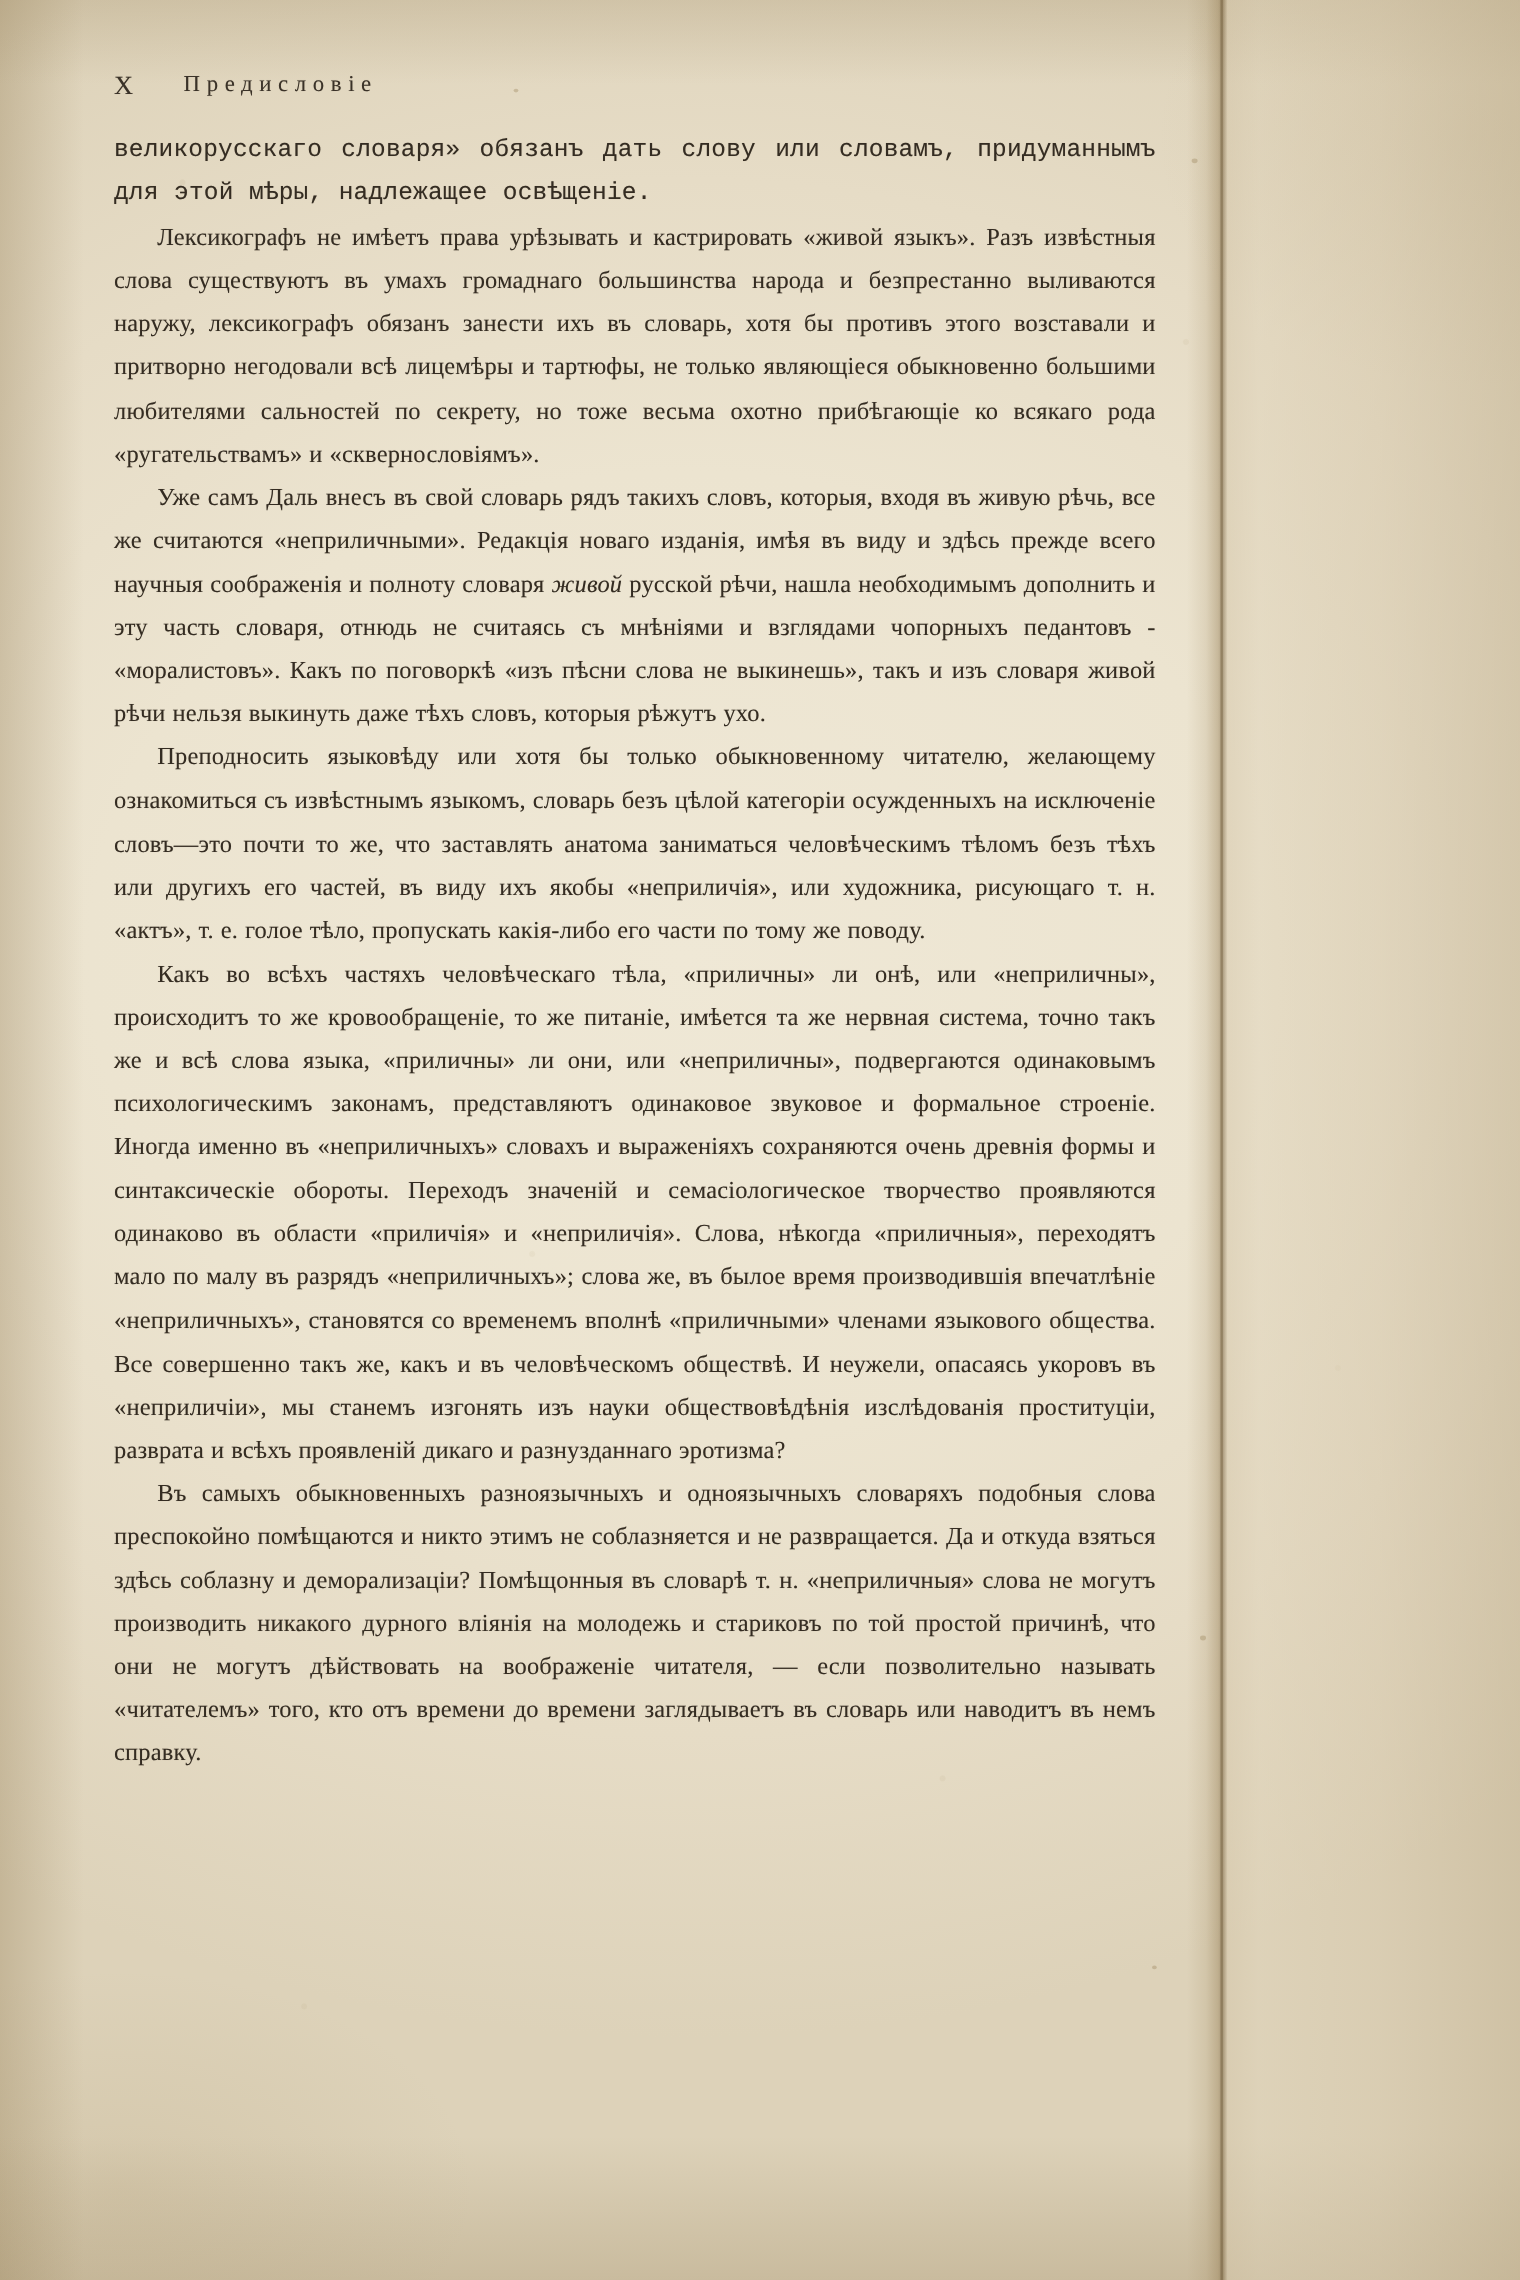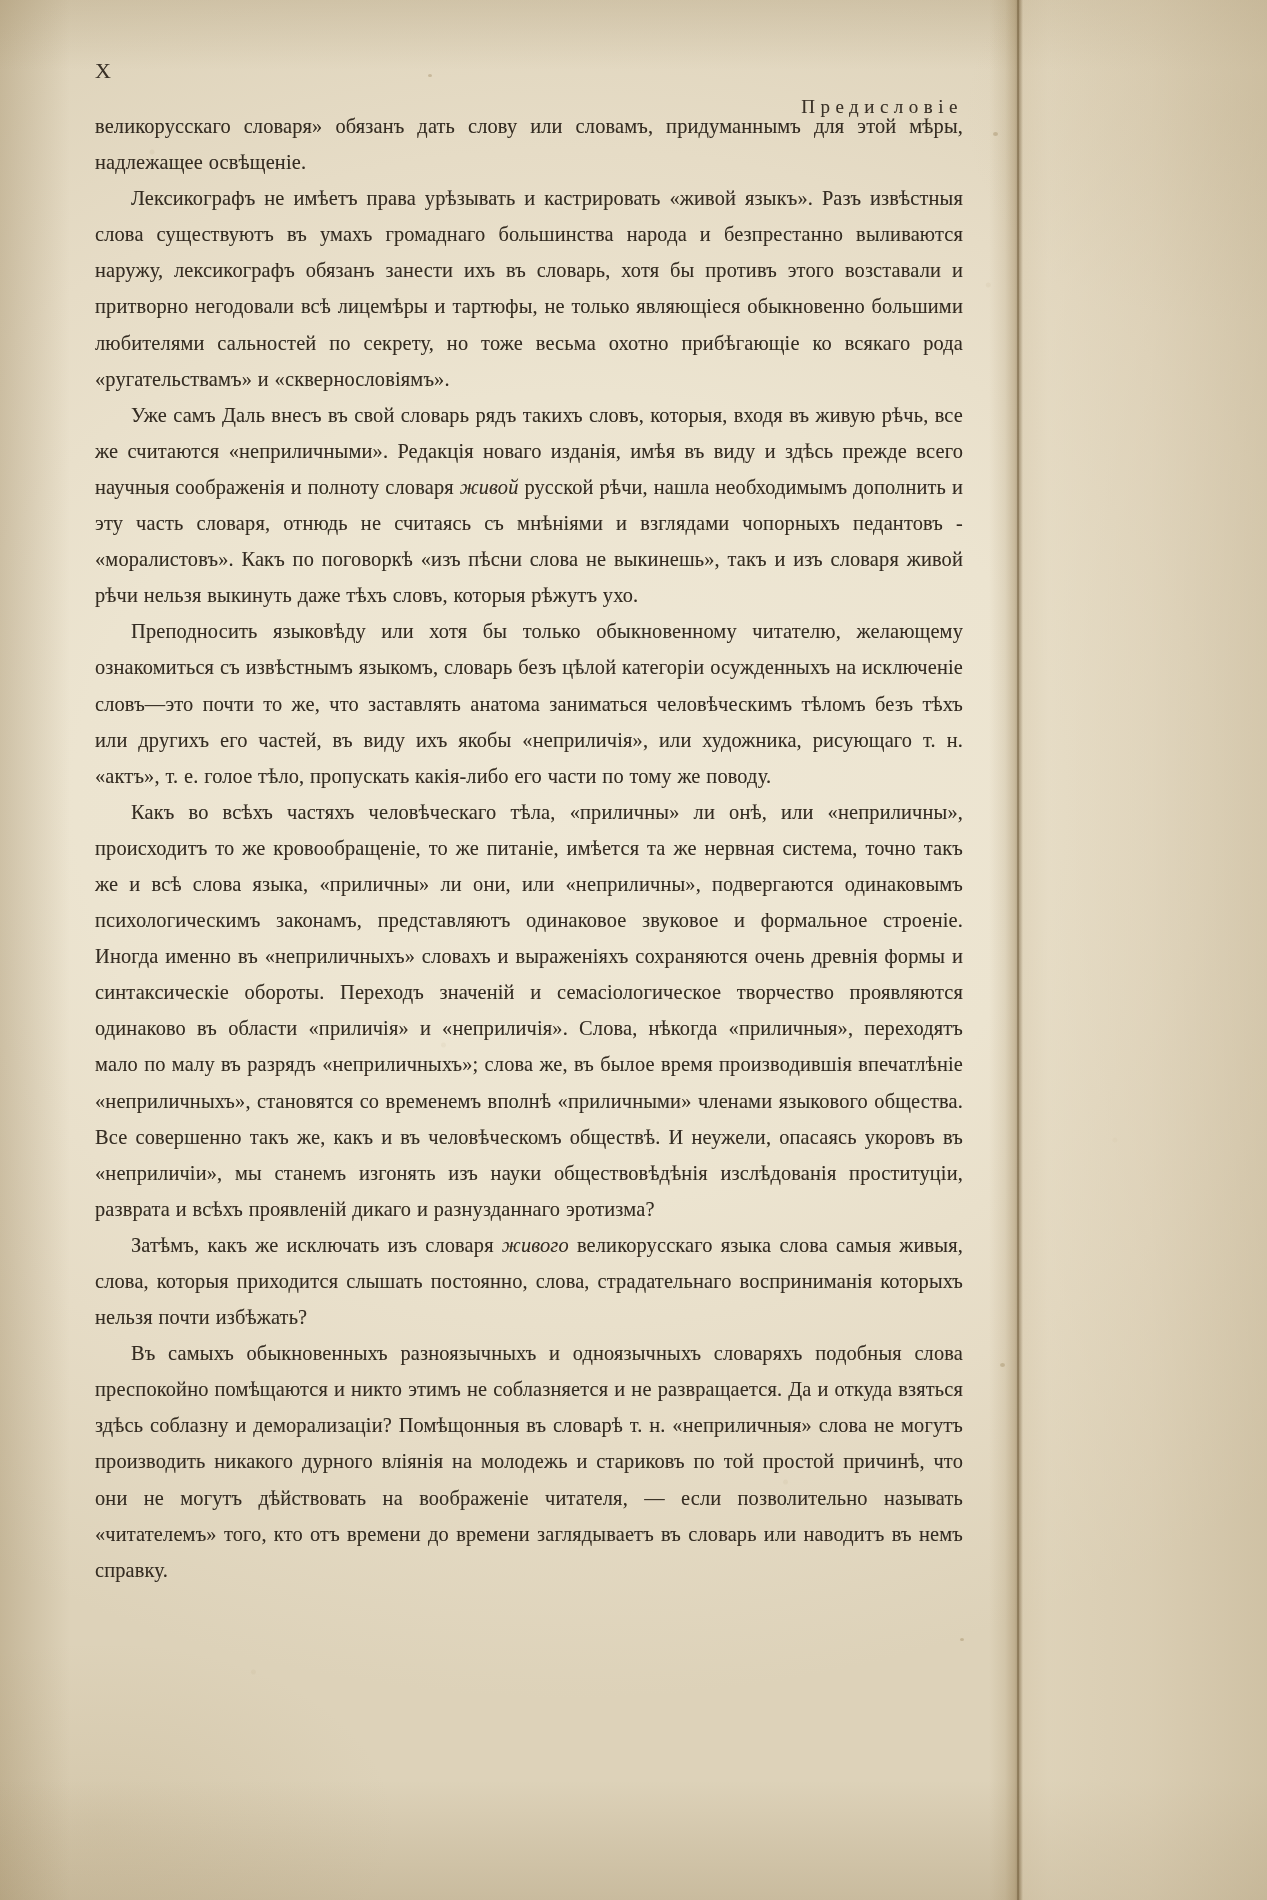--- a/index.html
+++ b/index.html
@@ -109,45 +109,44 @@
     top: 6px;
     font-size: 22px;
     letter-spacing: 1px;
     color: #3a3228;
   }
   #running-title {
     position: absolute;
     left: 0;
     right: 0;
     top: 8px;
-    text-align: right;
+    text-align: left;
     font-size: 19px;
     letter-spacing: 5.5px;
     color: #3a3228;
     padding-left: 58px;
-    margin-top: 36px;
   }
 
   #body-text {
     margin-top: 10px;
     color: #342c22;
   }
 
   p.para {
     margin: 0;
     text-align: justify;
     text-justify: inter-word;
     font-size: 20.4px;
     line-height: 36.1px;
     text-indent: 36px;
     letter-spacing: 0.15px;
     word-spacing: 0.5px;
     -webkit-font-smoothing: antialiased;
   }
-  p.para.no-indent { text-indent: 0; }
+  p.para.no-indent { text-indent: 0; font-family: Liberation Mono, monospace; }
 
   i.it {
   }
 
   
   #body-text, #header {
     text-shadow: 0 0 0.6px rgba(60,48,32,0.30);
   }
 
   .speck {
@@ -180,18 +179,17 @@
       <div id="folio">X</div>
       <div id="running-title">Предисловіе</div>
     </div>
 
     <div id="body-text">
         <p class="para no-indent"><span>великорусскаго словаря» обязанъ дать слову или словамъ, придуманнымъ для этой мѣры, надлежащее освѣщеніе.</span></p>
         <p class="para"><span>Лексикографъ не имѣетъ права урѣзывать и кастрировать «живой языкъ». Разъ извѣстныя слова существуютъ въ умахъ громаднаго большинства народа и безпрестанно выливаются наружу, лексикографъ обязанъ занести ихъ въ словарь, хотя бы противъ этого возставали и притворно негодовали всѣ лицемѣры и тартюфы, не только являющіеся обыкновенно большими любителями сальностей по секрету, но тоже весьма охотно прибѣгающіе ко всякаго рода «ругательствамъ» и «сквернословіямъ».</span></p>
         <p class="para"><span>Уже самъ Даль внесъ въ свой словарь рядъ такихъ словъ, которыя, входя въ живую рѣчь, все же считаются «неприличными». Редакція новаго изданія, имѣя въ виду и здѣсь прежде всего научныя соображенія и полноту словаря </span><i class="it">живой</i><span> русской рѣчи, нашла необходимымъ дополнить и эту часть словаря, отнюдь не считаясь съ мнѣніями и взглядами чопорныхъ педантовъ - «моралистовъ». Какъ по поговоркѣ «изъ пѣсни слова не выкинешь», такъ и изъ словаря живой рѣчи нельзя выкинуть даже тѣхъ словъ, которыя рѣжутъ ухо.</span></p>
         <p class="para"><span>Преподносить языковѣду или хотя бы только обыкновенному читателю, желающему ознакомиться съ извѣстнымъ языкомъ, словарь безъ цѣлой категоріи осужденныхъ на исключеніе словъ—это почти то же, что заставлять анатома заниматься человѣческимъ тѣломъ безъ тѣхъ или другихъ его частей, въ виду ихъ якобы «неприличія», или художника, рисующаго т. н. «актъ», т. е. голое тѣло, пропускать какія-либо его части по тому же поводу.</span></p>
         <p class="para"><span>Какъ во всѣхъ частяхъ человѣческаго тѣла, «приличны» ли онѣ, или «неприличны», происходитъ то же кровообращеніе, то же питаніе, имѣется та же нервная система, точно такъ же и всѣ слова языка, «приличны» ли они, или «неприличны», подвергаются одинаковымъ психологическимъ законамъ, представляютъ одинаковое звуковое и формальное строеніе. Иногда именно въ «неприличныхъ» словахъ и выраженіяхъ сохраняются очень древнія формы и синтаксическіе обороты. Переходъ значеній и семасіологическое творчество проявляются одинаково въ области «приличія» и «неприличія». Слова, нѣкогда «приличныя», переходятъ мало по малу въ разрядъ «неприличныхъ»; слова же, въ былое время производившія впечатлѣніе «неприличныхъ», становятся со временемъ вполнѣ «приличными» членами языкового общества. Все совершенно такъ же, какъ и въ человѣческомъ обществѣ. И неужели, опасаясь укоровъ въ «неприличіи», мы станемъ изгонять изъ науки обществовѣдѣнія изслѣдованія проституціи, разврата и всѣхъ проявленій дикаго и разнузданнаго эротизма?</span></p>
-        <p class="para"><span>Затѣмъ, какъ же исключать изъ словаря </span><i class="it">живого</i><span> великорусскаго языка слова самыя живыя, слова, которыя приходится слышать постоянно, слова, страдательнаго восприниманія которыхъ нельзя почти избѣжать?</span></p>
         <p class="para"><span>Въ самыхъ обыкновенныхъ разноязычныхъ и одноязычныхъ словаряхъ подобныя слова преспокойно помѣщаются и никто этимъ не соблазняется и не развращается. Да и откуда взяться здѣсь соблазну и деморализаціи? Помѣщонныя въ словарѣ т. н. «неприличныя» слова не могутъ производить никакого дурного вліянія на молодежь и стариковъ по той простой причинѣ, что они не могутъ дѣйствовать на воображеніе читателя, — если позволительно называть «читателемъ» того, кто отъ времени до времени заглядываетъ въ словарь или наводитъ въ немъ справку.</span></p>
       </div>
 
   </div>
 </div>
 
 </body></html>

